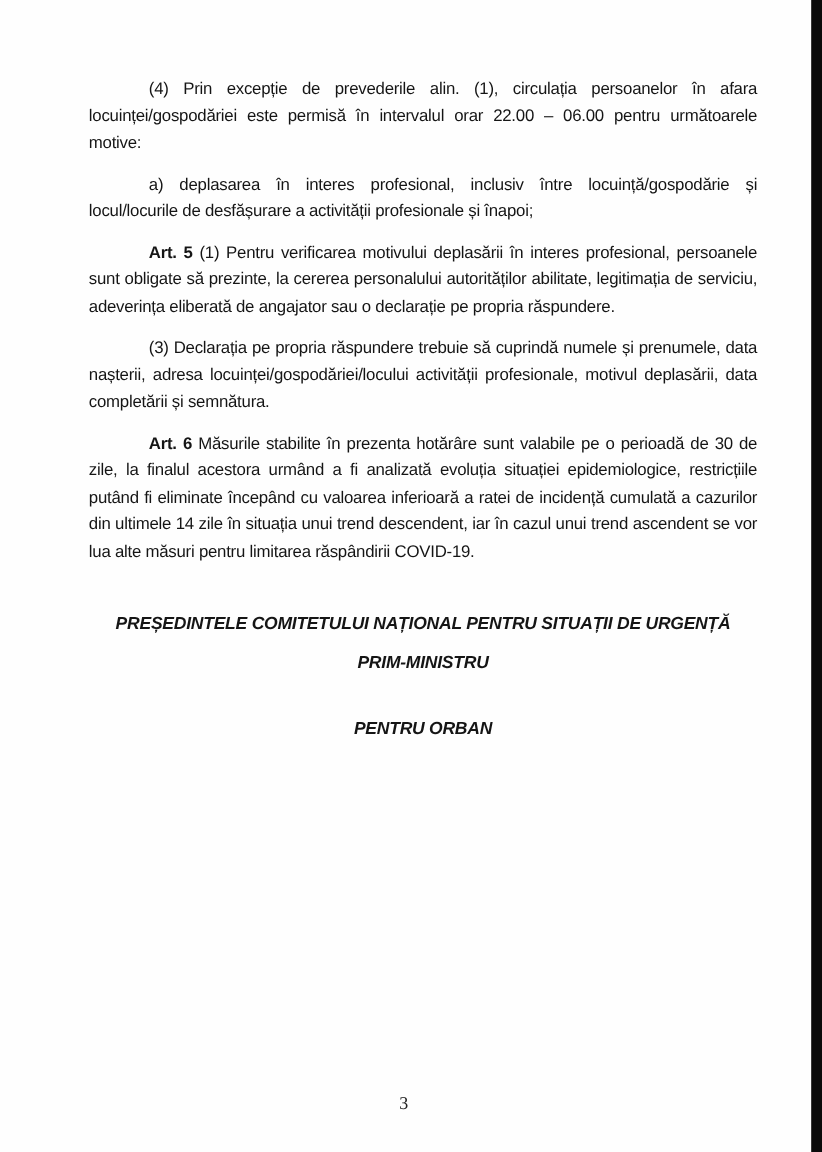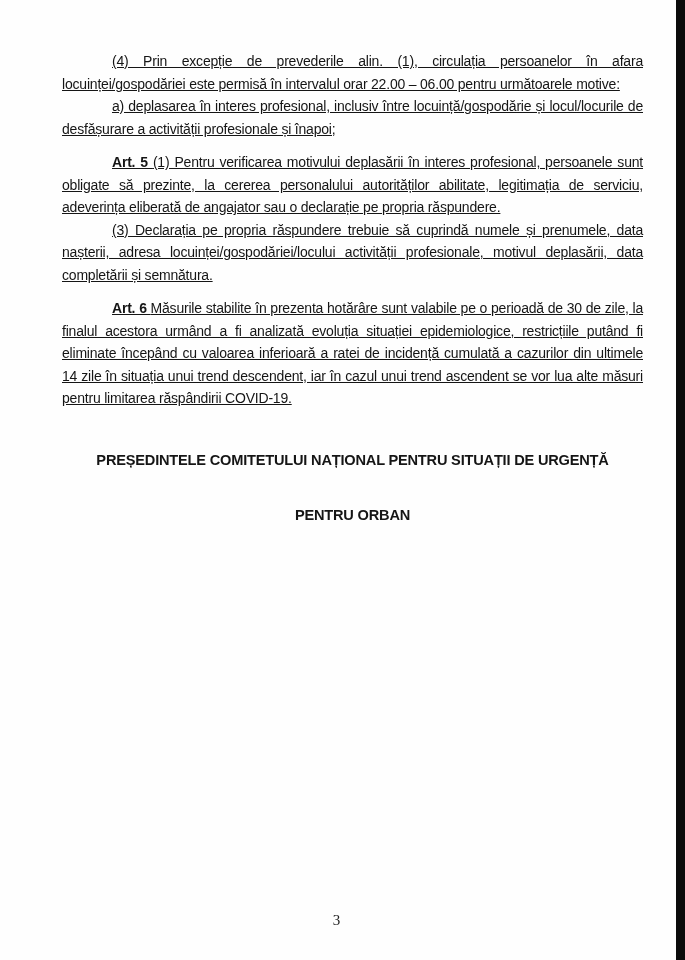--- a/index.html
+++ b/index.html
@@ -20,40 +20,40 @@
     position: absolute;
     left: 62px;
     top: 50px;
     width: 581px;
     font-size: 14px;
     letter-spacing: -0.2px;
     line-height: 22.5px;
     text-align: justify;
   }
   .para {
-    margin: 0;
+    margin: 12px;
     text-indent: 50px;
-    text-decoration: underline;
   }
   .para.spaced {
     margin-top: 11px;
   }
   .lead {
     font-weight: bold;
   }
   .sig {
     margin-top: 39px;
     text-align: center;
     font-weight: bold;
     font-size: 14.6px;
   }
   .sig p {
     margin: 0;
     text-indent: 0;
     text-align: center;
+    font-style: italic;
   }
   .sig-role {
     margin-top: 10px !important;
   }
   .sig-name {
     margin-top: 33px !important;
   }
   .page-number {
     position: absolute;
     left: 0;
@@ -88,20 +88,21 @@
     <p class="para spaced"><span class="lead">Art. 5 </span><span>(1) Pentru verificarea motivului deplasării în interes profesional, persoanele sunt obligate să prezinte, la cererea personalului autorităților abilitate, legitimația de serviciu, adeverința eliberată de angajator sau o declarație pe propria răspundere.</span></p>
 
 
     <p class="para"><span class="lead"></span><span>(3) Declarația pe propria răspundere trebuie să cuprindă numele și prenumele, data nașterii, adresa locuinței/gospodăriei/locului activității profesionale, motivul deplasării, data completării și semnătura.</span></p>
 
     <p class="para spaced"><span class="lead">Art. 6 </span><span>Măsurile stabilite în prezenta hotărâre sunt valabile pe o perioadă de 30 de zile, la finalul acestora urmând a fi analizată evoluția situației epidemiologice, restricțiile putând fi eliminate începând cu valoarea inferioară a ratei de incidență cumulată a cazurilor din ultimele 14 zile în situația unui trend descendent, iar în cazul unui trend ascendent se vor lua alte măsuri pentru limitarea răspândirii COVID-19.</span></p>
 
 
     <div class="sig">
       <p>PREȘEDINTELE COMITETULUI NAȚIONAL PENTRU SITUAȚII DE URGENȚĂ</p>
+      <p class="sig-role">PRIM-MINISTRU</p>
       <p class="sig-name">PENTRU ORBAN</p>
     </div>
 
   </div>
 
   <div class="page-number">3</div>
 
   <div class="scan-bar"></div>
 
 </div>

